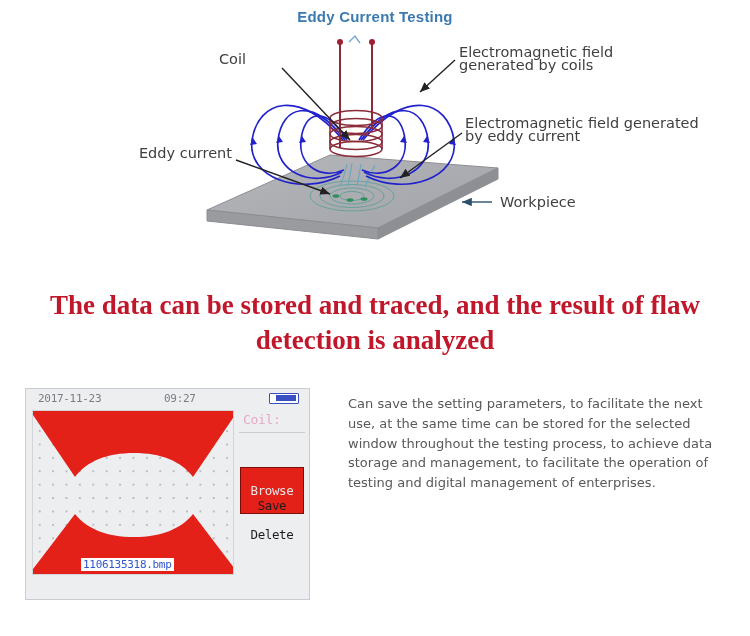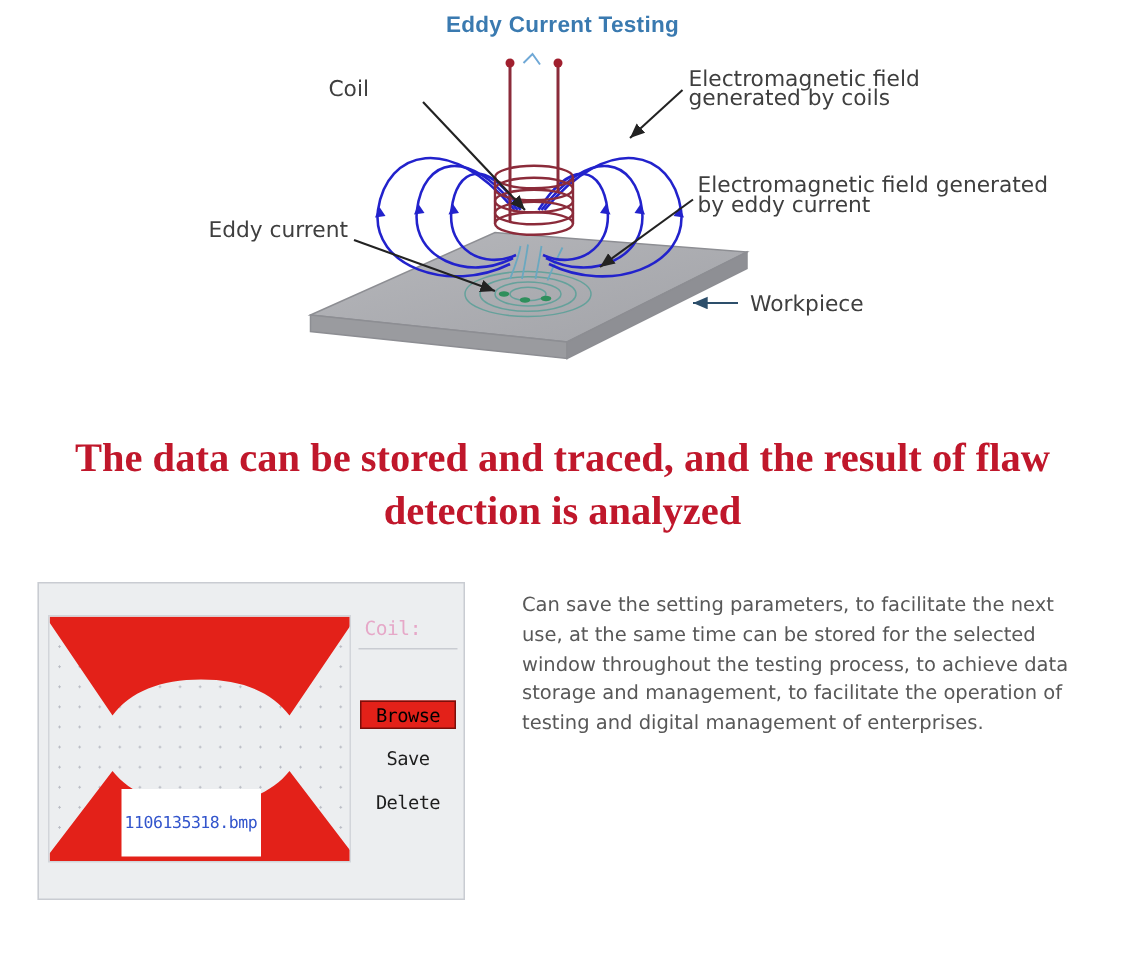--- a/index.html
+++ b/index.html
@@ -118,21 +118,21 @@
       radial-gradient(circle, #b9bcc4 0.7px, transparent 0.8px);
     background-size: 13.4px 13.4px;
   }
   #plot-wave { position: absolute; left: 0; top: 0; }
   #plot-filename {
     position: absolute;
     left: 48px; bottom: 3px;
     background: #ffffff;
     color: #3355cc;
     font-size: 11px;
-    padding: 16px 2px;
+    padding: 0 2px;
     letter-spacing: -0.3px;
     white-space: nowrap;
   }
 
   #device-sidepanel {
     position: absolute;
     left: 213px; top: 21px;
     width: 66px; height: 165px;
   }
   #panel-file-label {
@@ -153,24 +153,24 @@
     left: 1px;
     width: 64px;
     font-size: 12.5px;
     text-align: center;
     color: #1d1d1d;
     letter-spacing: -0.4px;
   }
   #panel-item-browse {
     top: 57px;
     background: #e32119;
-    color: #000000;
+    color: #e5e5e5;
     border: 1px solid #7a0f0a;
     box-sizing: border-box;
-    padding: 1px 0;
+    padding: 15px 0;
   }
   #panel-item-save  { top: 88px; }
   #panel-item-delete{ top: 117px; }
 
   #device-bottombar {
     position: absolute;
     left: 0; bottom: 0;
     width: 100%; height: 22px;
     border-top: 1px solid #c9ccd2;
     color: #6c7077;
@@ -287,20 +287,25 @@
 <div id="headline">
   <span>The data can be stored and traced, and the result of flaw</span>
   <br>
   <span>detection is analyzed</span>
 </div>
 
 <div id="bottom-section">
 
   <div id="device-screen">
 
+    <div id="device-statusbar">
+      <span id="status-date">2017-11-23</span>
+      <span id="status-time">09:27</span>
+      <span id="battery-icon"></span>
+    </div>
 
     <div id="device-plot">
       <div id="plot-grid"></div>
       <svg id="plot-wave" width="202" height="165">
         <path d="M0,0 L202,0 L202,4 L160,66 C148,50 128,42 101,42 C74,42 54,50 42,66 L0,4 Z" fill="#e32119"></path>
         <path d="M0,165 L202,165 L202,158 L160,103 C148,118 128,126 101,126 C74,126 54,118 42,103 L0,158 Z" fill="#e32119"></path>
       </svg>
       <div id="plot-filename">1106135318.bmp</div>
     </div>
 

